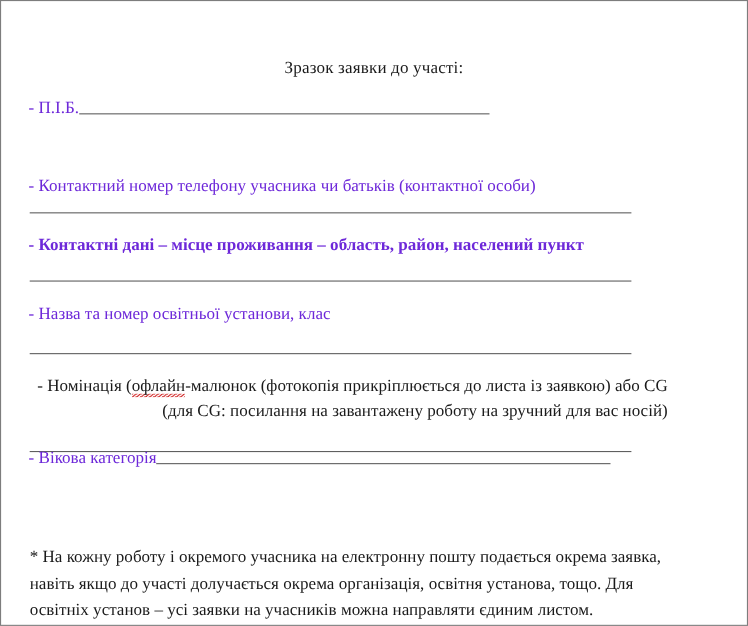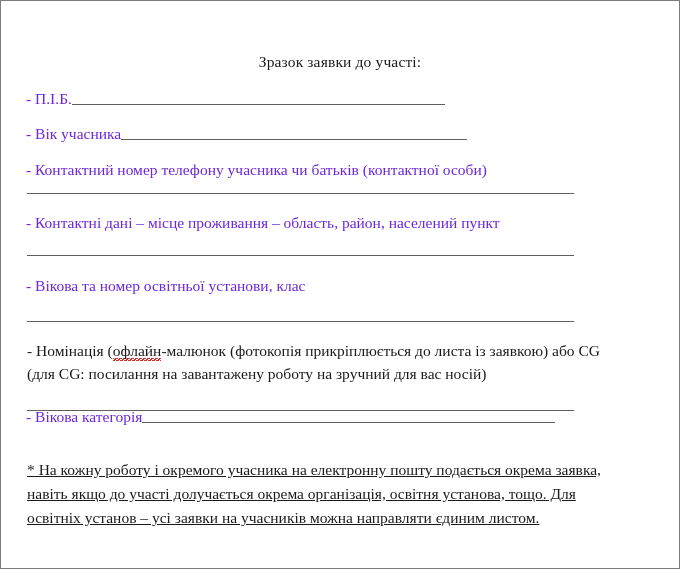--- a/index.html
+++ b/index.html
@@ -100,45 +100,42 @@
 
 <div class="page">
   <div class="doc-body">
 
     <div class="doc-title">Зразок заявки до участі:</div>
 
     <div class="field-row" style="top:88px;">
       <span class="label">- П.І.Б.</span><span class="inline-fill" style="width:373px;"></span>
     </div>
 
-    <div class="field-row" style="top:123px;">
-      <span class="label">- Вік учасника</span><span class="inline-fill" style="width:346px;"></span>
-    </div>
 
     <div class="field-row" style="top:159px;text-align:center;">
       <span class="label">- Контактний номер телефону учасника чи батьків (контактної особи)</span>
     </div>
     <div class="rule" style="top:192px; width:547px;"></div>
 
-    <div class="field-row" style="top:212px;">
+    <div class="field-row" style="top:212px;font-weight:bold;">
       <span class="label">- Контактні дані – місце проживання – область, район, населений пункт</span>
     </div>
     <div class="rule" style="top:254px; width:547px;"></div>
 
     <div class="field-row" style="top:275px;">
-      <span class="label">- Вікова та номер освітньої установи, клас</span>
+      <span class="label">- Назва та номер освітньої установи, клас</span>
     </div>
     <div class="rule" style="top:320px; width:547px;"></div>
 
-    <div class="blk" style="top:338px;">
+    <div class="blk" style="top:338px;text-align:right;">
       <span>- Номінація (</span><span class="spell">офлайн</span><span>-малюнок (фотокопія прикріплюється до листа із заявкою) або CG</span><br>
       <span>(для CG: посилання на завантажену роботу на зручний для вас носій)</span>
     </div>
     <div class="rule" style="top:409px; width:547px;"></div>
 
     <div class="field-row" style="top:406px;">
       <span class="label">- Вікова категорія</span><span class="inline-fill" style="width:413px;"></span>
     </div>
 
-    <div class="para" style="top:457px;text-decoration:underline;">* На кожну роботу і окремого учасника на електронну пошту подається окрема заявка, навіть якщо до участі долучається окрема організація, освітня установа, тощо. Для освітніх установ – усі заявки на учасників можна направляти єдиним листом.</div>
+    <div class="para" style="top:494px;">* На кожну роботу і окремого учасника на електронну пошту подається окрема заявка, навіть якщо до участі долучається окрема організація, освітня установа, тощо. Для освітніх установ – усі заявки на учасників можна направляти єдиним листом.</div>
 
   </div>
 </div>
 
 </body></html>

